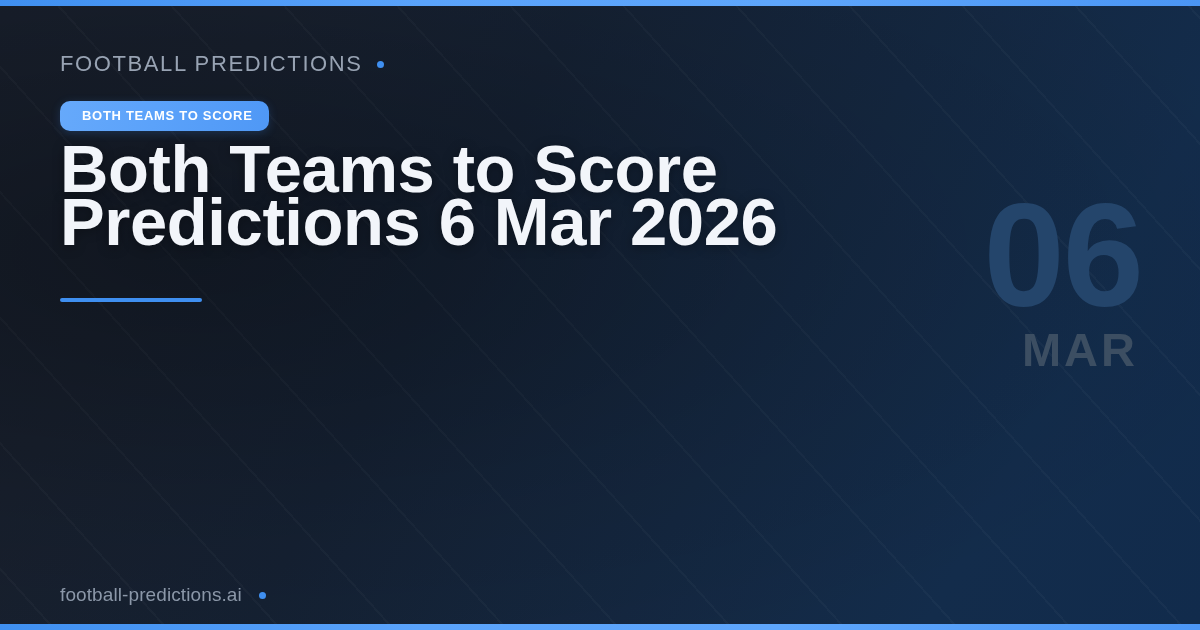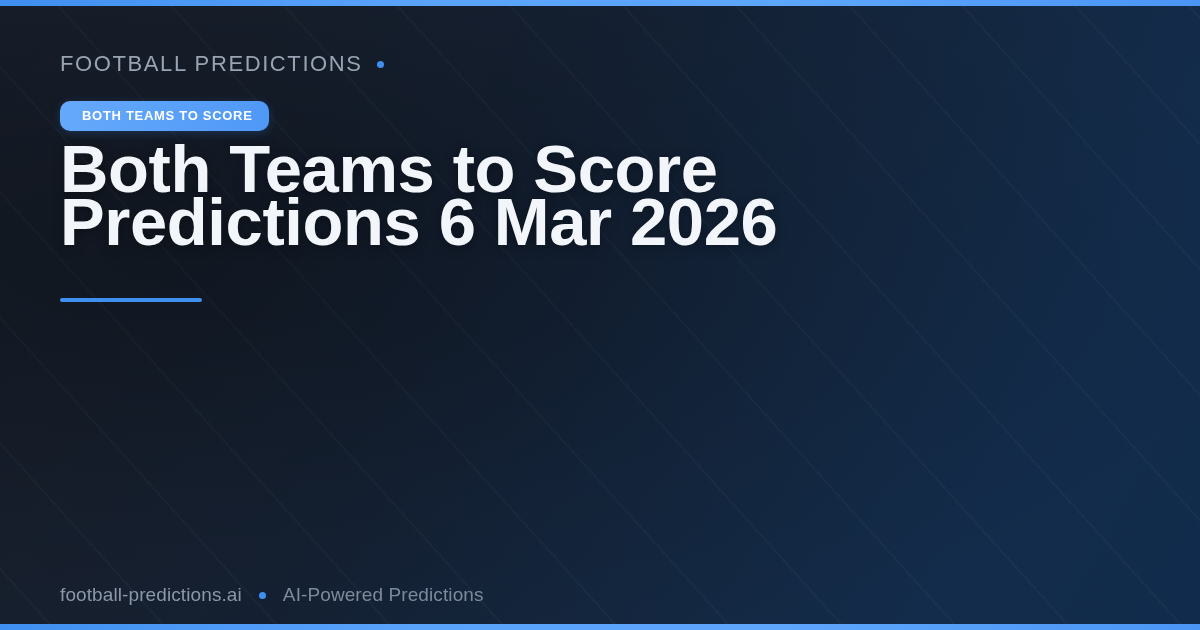--- a/index.html
+++ b/index.html
@@ -188,34 +188,37 @@
 <body>
 
 <div class="og-card">
 
   <div class="bg-stripes"></div>
   <div class="bg-vignette"></div>
 
   <div class="accent-bar top"></div>
   <div class="accent-bar bottom"></div>
 
+  <div class="date-watermark">
+    <span class="date-day">06</span>
+    <span class="date-month">MAR</span>
+  </div>
 
   <div class="content">
 
     <div class="eyebrow">
       <span class="eyebrow-text">FOOTBALL PREDICTIONS</span>
       <span class="dot"></span>
     </div>
 
     <div class="badge">BOTH TEAMS TO SCORE</div>
 
     <h1 class="title">Both Teams to Score Predictions 6 Mar 2026</h1>
 
     <div class="underline"></div>
 
     <div class="footer">
       <span class="footer-site">football-predictions.ai</span>
       <span class="dot"></span>
-      <span class="footer-tag">AI-Powered Predictions</span>
     </div>
 
   </div>
 </div>
 
 </body></html>

